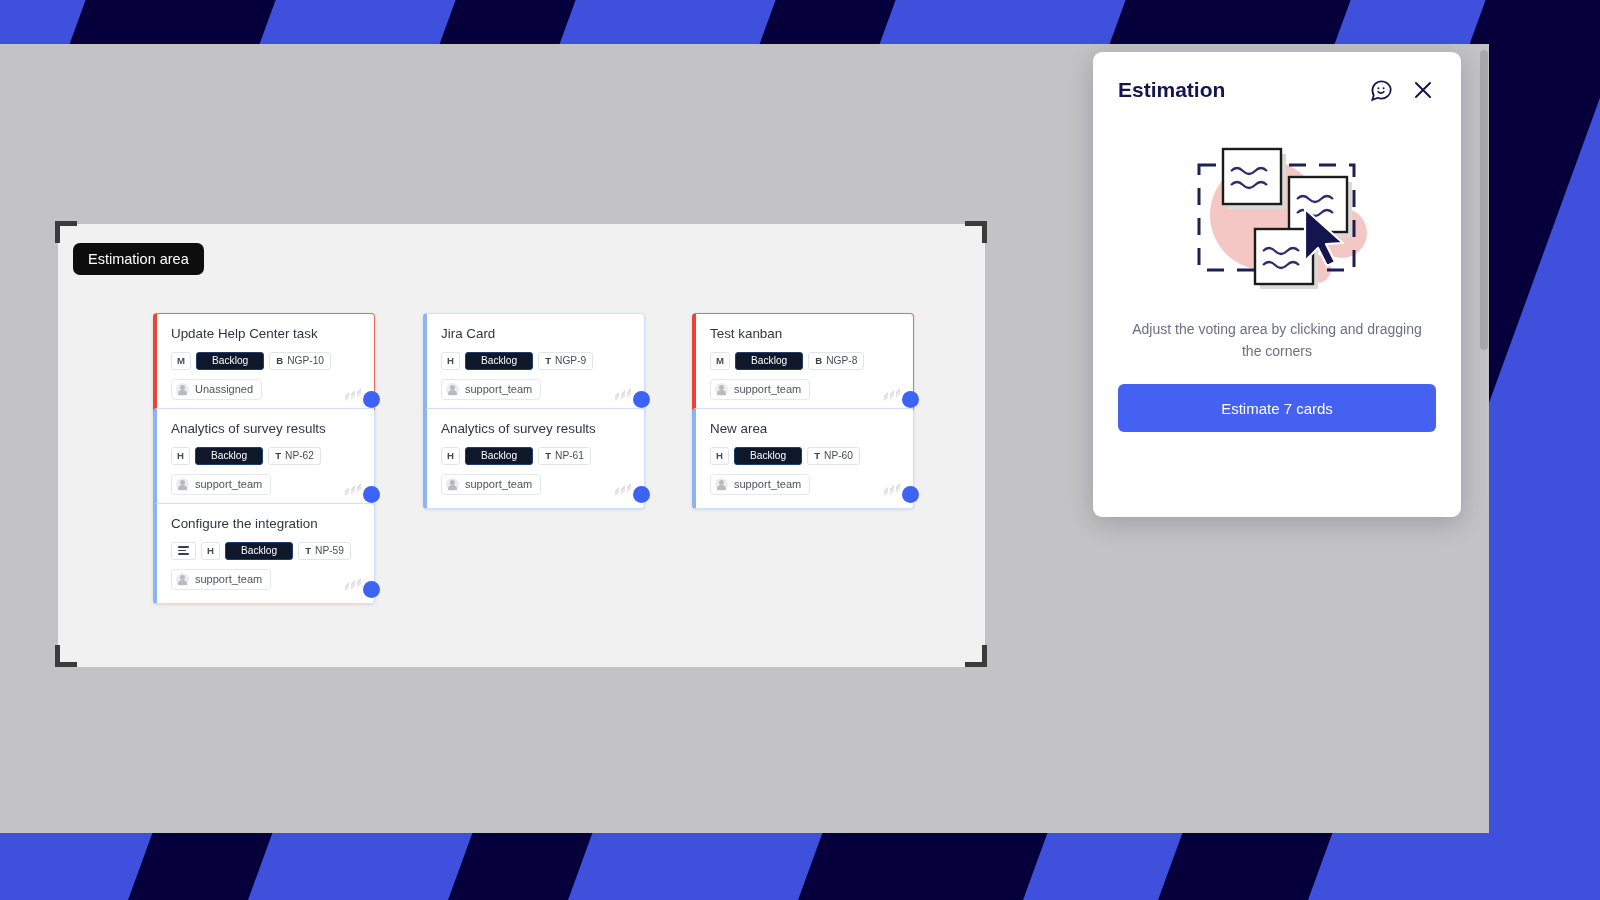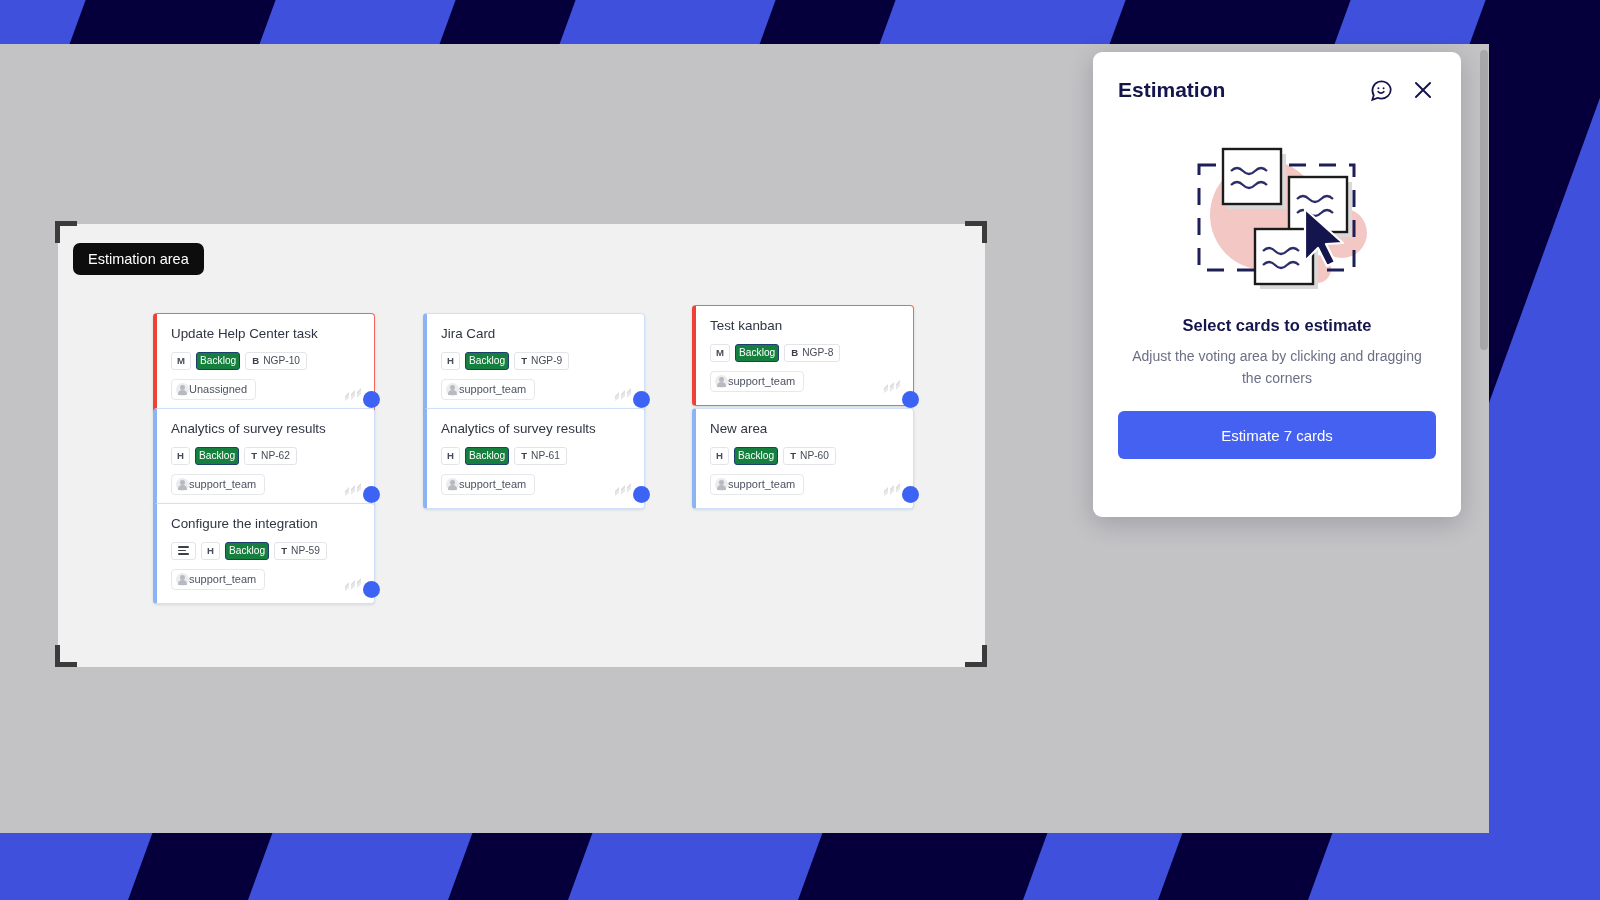--- a/index.html
+++ b/index.html
@@ -107,37 +107,37 @@
     border-radius: 3px;
     padding: 2px 6px;
     font-size: 10.2px;
     color: #474c59;
     background: #fff;
     height: 18px;
     white-space: nowrap;
   }
   .badge.prio { font-weight: bold; font-size: 9.6px; padding: 2px 5px; }
   .badge.status {
-    background: #15803d;
+    background: #0f172a;
     border-color: #1e3e70;
     color: #ffffff;
     font-size: 10.2px;
-    padding: 2px 3px;
+    padding: 2px 15px;
   }
   .badge .key-letter { font-weight: bold; font-size: 9.6px; color: #3a3f4b; }
   .badge .doc-lines { display: inline-block; width: 11px; height: 9px; position: relative; }
   .badge .doc-lines i {
     position: absolute; left: 0; height: 1.6px; background: #3a3f4b; border-radius: 1px;
   }
   .badge .doc-lines i:nth-child(1){ top:0;   width:11px; }
   .badge .doc-lines i:nth-child(2){ top:3.6px; width:8px; }
   .badge .doc-lines i:nth-child(3){ top:7.2px; width:11px; }
 
   .assignee {
-    display: inline-flex; align-items: center; 
+    display: inline-flex; align-items: center; gap: 6px;
     border: 1px solid #e6e8ec;
     border-radius: 4px;
     padding: 3px 8px 3px 4px;
     font-size: 11px;
     color: #4c5261;
     background: #fff;
   }
   .avatar-dot {
     width: 13px; height: 13px; border-radius: 50%;
     background: #ececef;
@@ -323,21 +323,21 @@
             <span>support_team</span>
           </div><div class="card-arrows"><svg viewBox="0 0 20 16" width="20" height="16">
               <path d="M2 11 L6 7 L6 10 L2 14 Z" fill="#dcdcdf"></path>
               <path d="M8 9 L12 5 L12 8 L8 12 Z" fill="#dcdcdf"></path>
               <path d="M14 7 L18 3 L18 6 L14 10 Z" fill="#dcdcdf"></path>
               <path d="M2 14 L6 10 L6 13 L2 16 Z" fill="#e6e6e9"></path>
               <path d="M8 12 L12 8 L12 11 L8 15 Z" fill="#e6e6e9"></path>
               <path d="M14 10 L18 6 L18 9 L14 13 Z" fill="#e6e6e9"></path>
             </svg></div></div>
         <div class="card-dot" style="left: 633px; top: 442px;"></div>
-        <div class="card sel-red" style="left: 692px; top: 261px;"><div class="card-title">Test kanban</div><div class="badge-row">
+        <div class="card sel-red" style="left: 692px; top: 269px;"><div class="card-title">Test kanban</div><div class="badge-row">
             <span class="badge prio">M</span>
             <span class="badge status">Backlog</span>
             <span class="badge">
               <span class="key-letter">B</span>
               <span>NGP-8</span>
             </span>
           </div><div class="assignee">
             <span class="avatar-dot"></span>
             <span>support_team</span>
           </div><div class="card-arrows"><svg viewBox="0 0 20 16" width="20" height="16">
@@ -424,18 +424,17 @@
           <rect x="78" y="96" width="58" height="55" fill="#d9d9d9" transform="translate(5,5)"></rect>
           <rect x="78" y="96" width="58" height="55" fill="#ffffff" stroke="#1b1b1b" stroke-width="2.4"></rect>
           <path d="M86 118 q6-6 12 0 t12 0 t12 0" stroke="#2b2d6b" stroke-width="2.2" fill="none"></path>
           <path d="M86 132 q6-6 12 0 t12 0 t12 0" stroke="#2b2d6b" stroke-width="2.2" fill="none"></path>
         </g>
 
         <path d="M128 76 L128 128 L141 115 L150 133 L158 129 L149 111 L166 110 Z" fill="#14154d" stroke="#ffffff" stroke-width="2.2" stroke-linejoin="round"></path>
       </svg>
     </div>
 
-    <div id="panel-heading">Select cards to estimate</div>
     <div id="panel-sub">Adjust the voting area by clicking and dragging the corners</div>
     <button id="estimate-button">Estimate 7 cards</button>
   </div>
 
 </div>
 
 </body></html>

